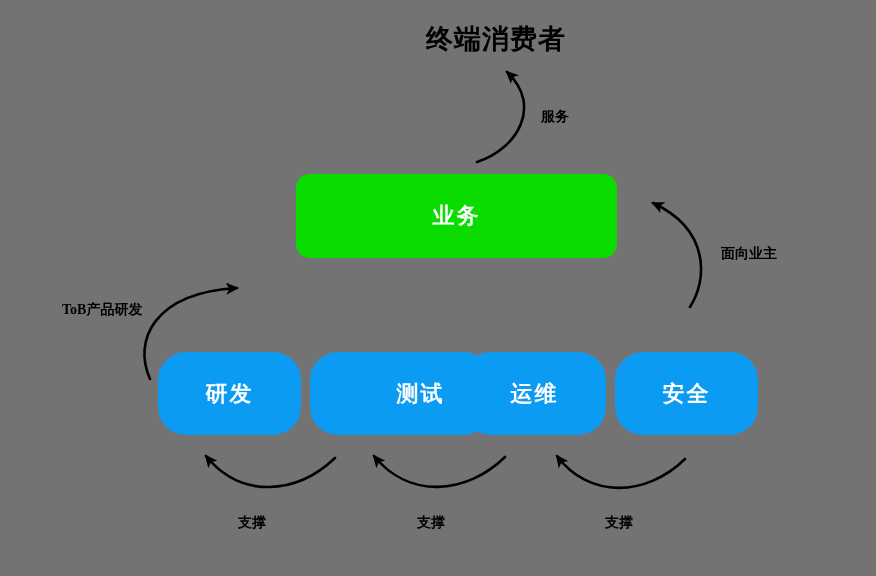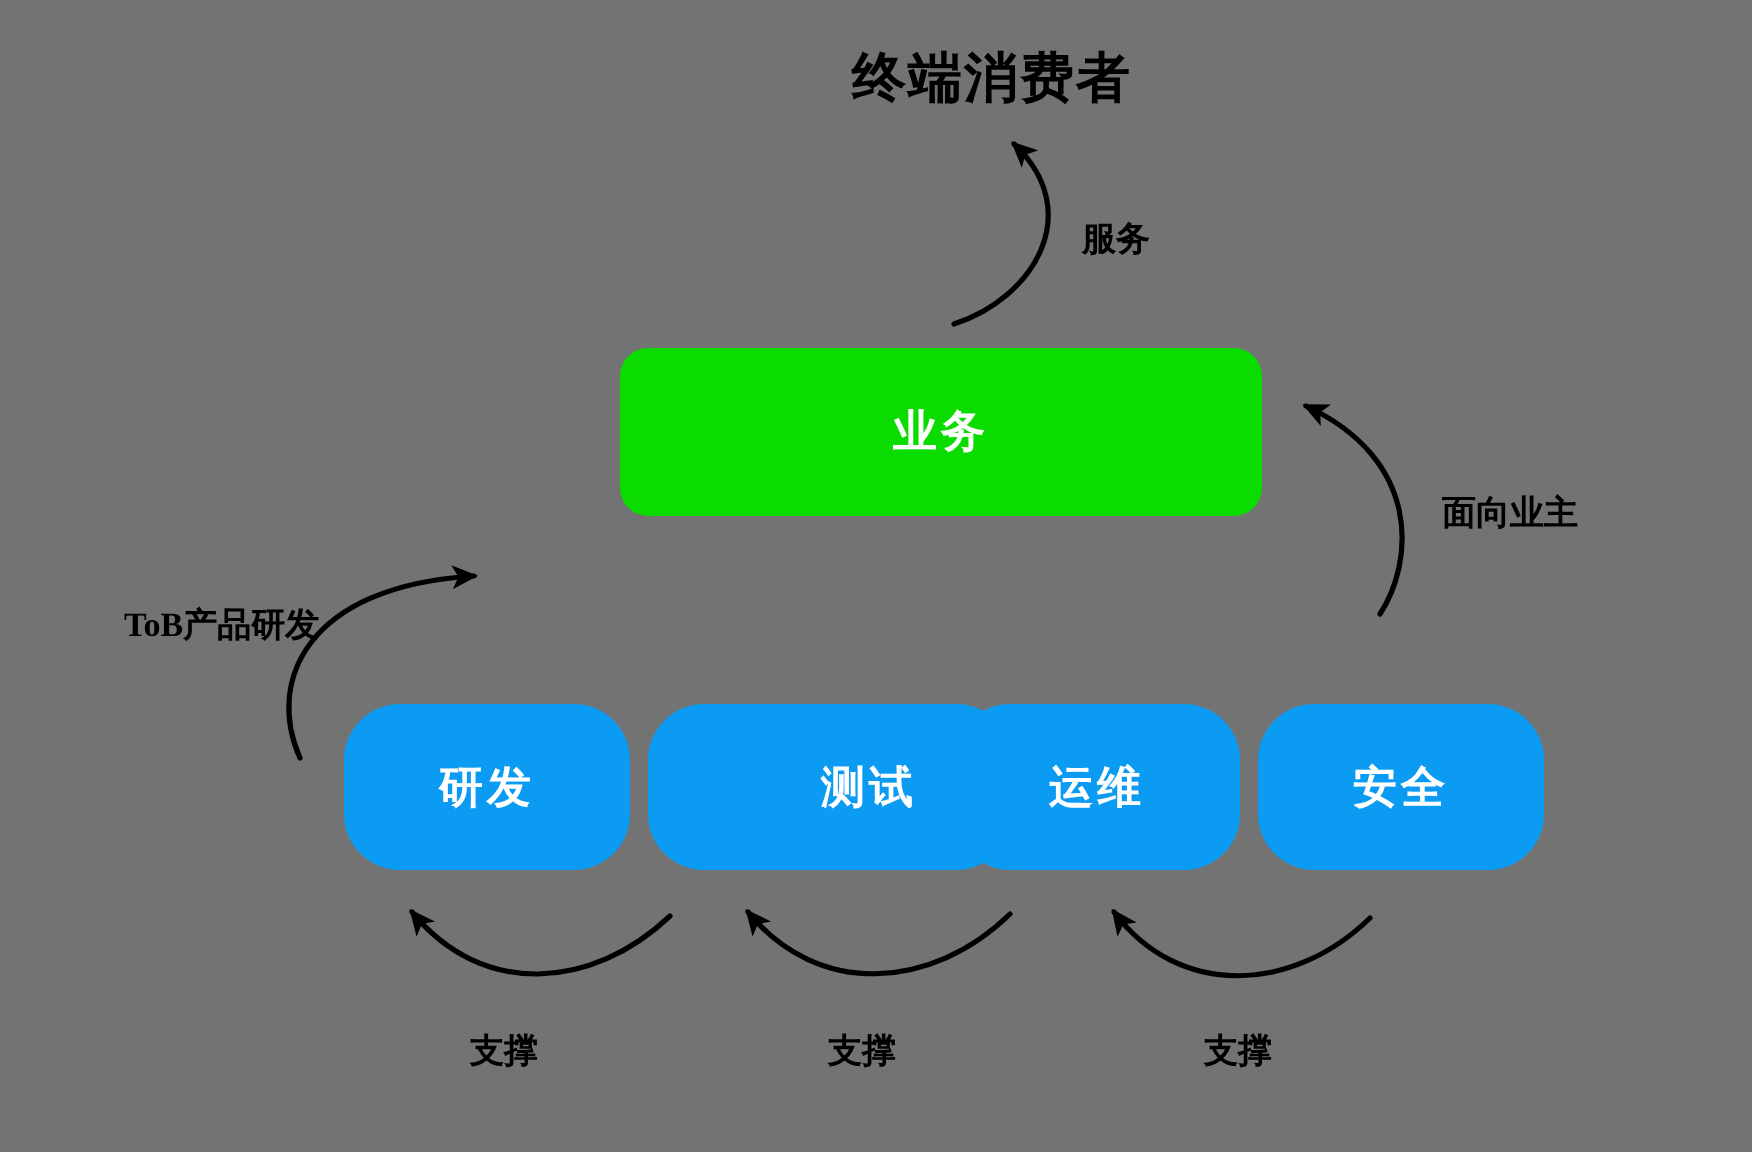--- a/index.html
+++ b/index.html
@@ -6,31 +6,31 @@
   .canvas{
     position:relative;width:876px;height:576px;background:#737373;overflow:hidden;
     font-family:Liberation Serif, serif;
   }
   .title{
     position:absolute;left:496px;top:21px;transform:translateX(-50%);
     font-size:27px;font-weight:bold;color:#000;white-space:nowrap;letter-spacing:1px;
   }
   .box{
     position:absolute;border-radius:14px;display:flex;align-items:center;justify-content:center;
-    color:#ffffff;font-size:22px;font-weight:bold;letter-spacing:2px;margin-left:14px;
+    color:#ffffff;font-size:22px;font-weight:bold;letter-spacing:2px;
   }
   .box-business{left:296px;top:174px;width:321px;height:84px;background:#0adc00;}
   .box-product {left:248px;top:264px;width:417px;height:82px;background:#ff40a6;}
   .box-blue{top:352px;width:143px;height:83px;background:#0c9bf2;border-radius:28px;}
   .box-rd      {left:158px;}
   .box-test    {left:310px;padding-left:39px;}
   .box-ops     {left:463px;}
   .box-security{left:615px;}
   .lbl{
-    position:absolute;font-size:17px;font-weight:bold;color:#000;white-space:nowrap;
+    position:absolute;font-size:14px;font-weight:bold;color:#000;white-space:nowrap;
   }
   .lbl-service{left:541px;top:108px;}
   .lbl-tob    {left:62px; top:301px;}
   .lbl-owner  {left:721px;top:245px;}
   .lbl-support{transform:translateX(-50%);top:514px;}
   .lbl-support1{left:252px;}
   .lbl-support2{left:431px;}
   .lbl-support3{left:619px;}
   svg.arrows{position:absolute;left:0;top:0;width:876px;height:576px;}
   svg.arrows path.a{fill:none;stroke:#000;stroke-width:2.6;stroke-linecap:round;}

